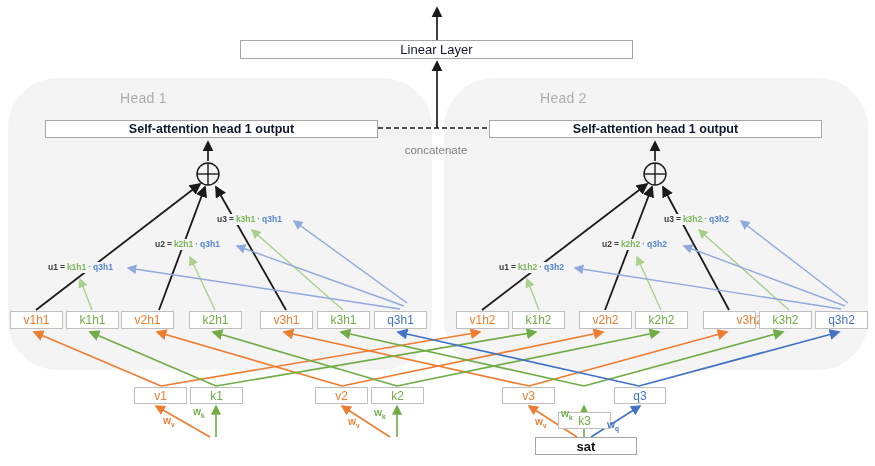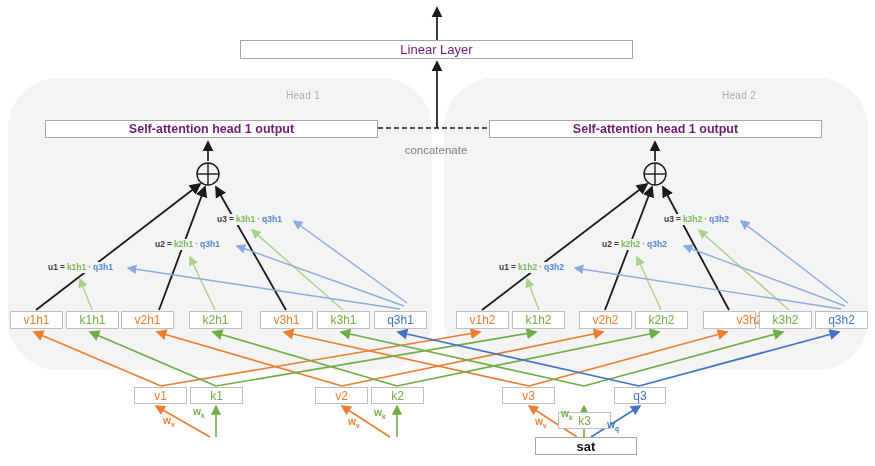--- a/index.html
+++ b/index.html
@@ -13,28 +13,28 @@
   #arrows{position:absolute;left:0;top:0;z-index:1;pointer-events:none;}
   .nbox{
     position:absolute;z-index:2;box-sizing:border-box;background:#fff;
     border:1px solid #BFBFBF;display:flex;align-items:center;justify-content:center;
     font-size:12px;line-height:1;height:18px;
   }
   .tok{
     border-color:#A6A6A6;font-weight:600;font-size:13px;color:#111;height:18px;
   }
   .big{
-    border-color:#A6A6A6;color:#701a75;
+    border-color:#A6A6A6;color:#0f172a;
   }
   .c-o{color:#ED7D31;}
   .c-g{color:#70AD47;}
   .c-b{color:#4472C4;}
   .head-title{
-    position:absolute;z-index:2;width:200px;text-align:right;
-    font-size:10px;color:#ADADAD;letter-spacing:.3px;
+    position:absolute;z-index:2;width:200px;text-align:left;
+    font-size:14px;color:#ADADAD;letter-spacing:.3px;
   }
   .concat{
     position:absolute;z-index:2;width:90px;text-align:center;
     font-size:11.5px;color:#7F7F7F;
   }
   .ulabel{
     position:absolute;z-index:2;background:#F4F4F4;padding:1px 2px;
     font-size:8.5px;font-weight:700;white-space:nowrap;line-height:1.1;
   }
   .u-name,.u-eq{color:#3B3B3B;}
@@ -169,21 +169,21 @@
     </g>
     <line x1="591" y1="437" x2="640" y2="406" stroke="#4472C4" stroke-width="1.6" fill="none" marker-end="url(#mb)"></line>
   </svg>
 
   <div class="nbox big" style="left:240px;top:40px;width:393px;height:19px;font-size:13px;">
     <span>Linear Layer</span>
   </div>
   <div class="concat" style="left:391px;top:144px;">concatenate</div>
 
   <div class="head-title" style="left:120px;top:90px;">Head 1</div>
-  <div class="head-title" style="left:556px;top:90px;">Head 2</div>
+  <div class="head-title" style="left:540px;top:90px;">Head 2</div>
 
   <div class="nbox big" style="left:45px;top:120px;width:333px;font-weight:600;font-size:12.5px;">
     <span>Self-attention head 1 output</span>
   </div>
   <div class="nbox big" style="left:489px;top:120px;width:333px;font-weight:600;font-size:12.5px;">
     <span>Self-attention head 1 output</span>
   </div>
 
   <div class="ulabel" style="left:46px;top:262px;">
     <span class="u-name">u1</span><span class="u-eq">=</span><span class="u-k">k1h1</span><span class="u-dot">·</span><span class="u-q">q3h1</span>

